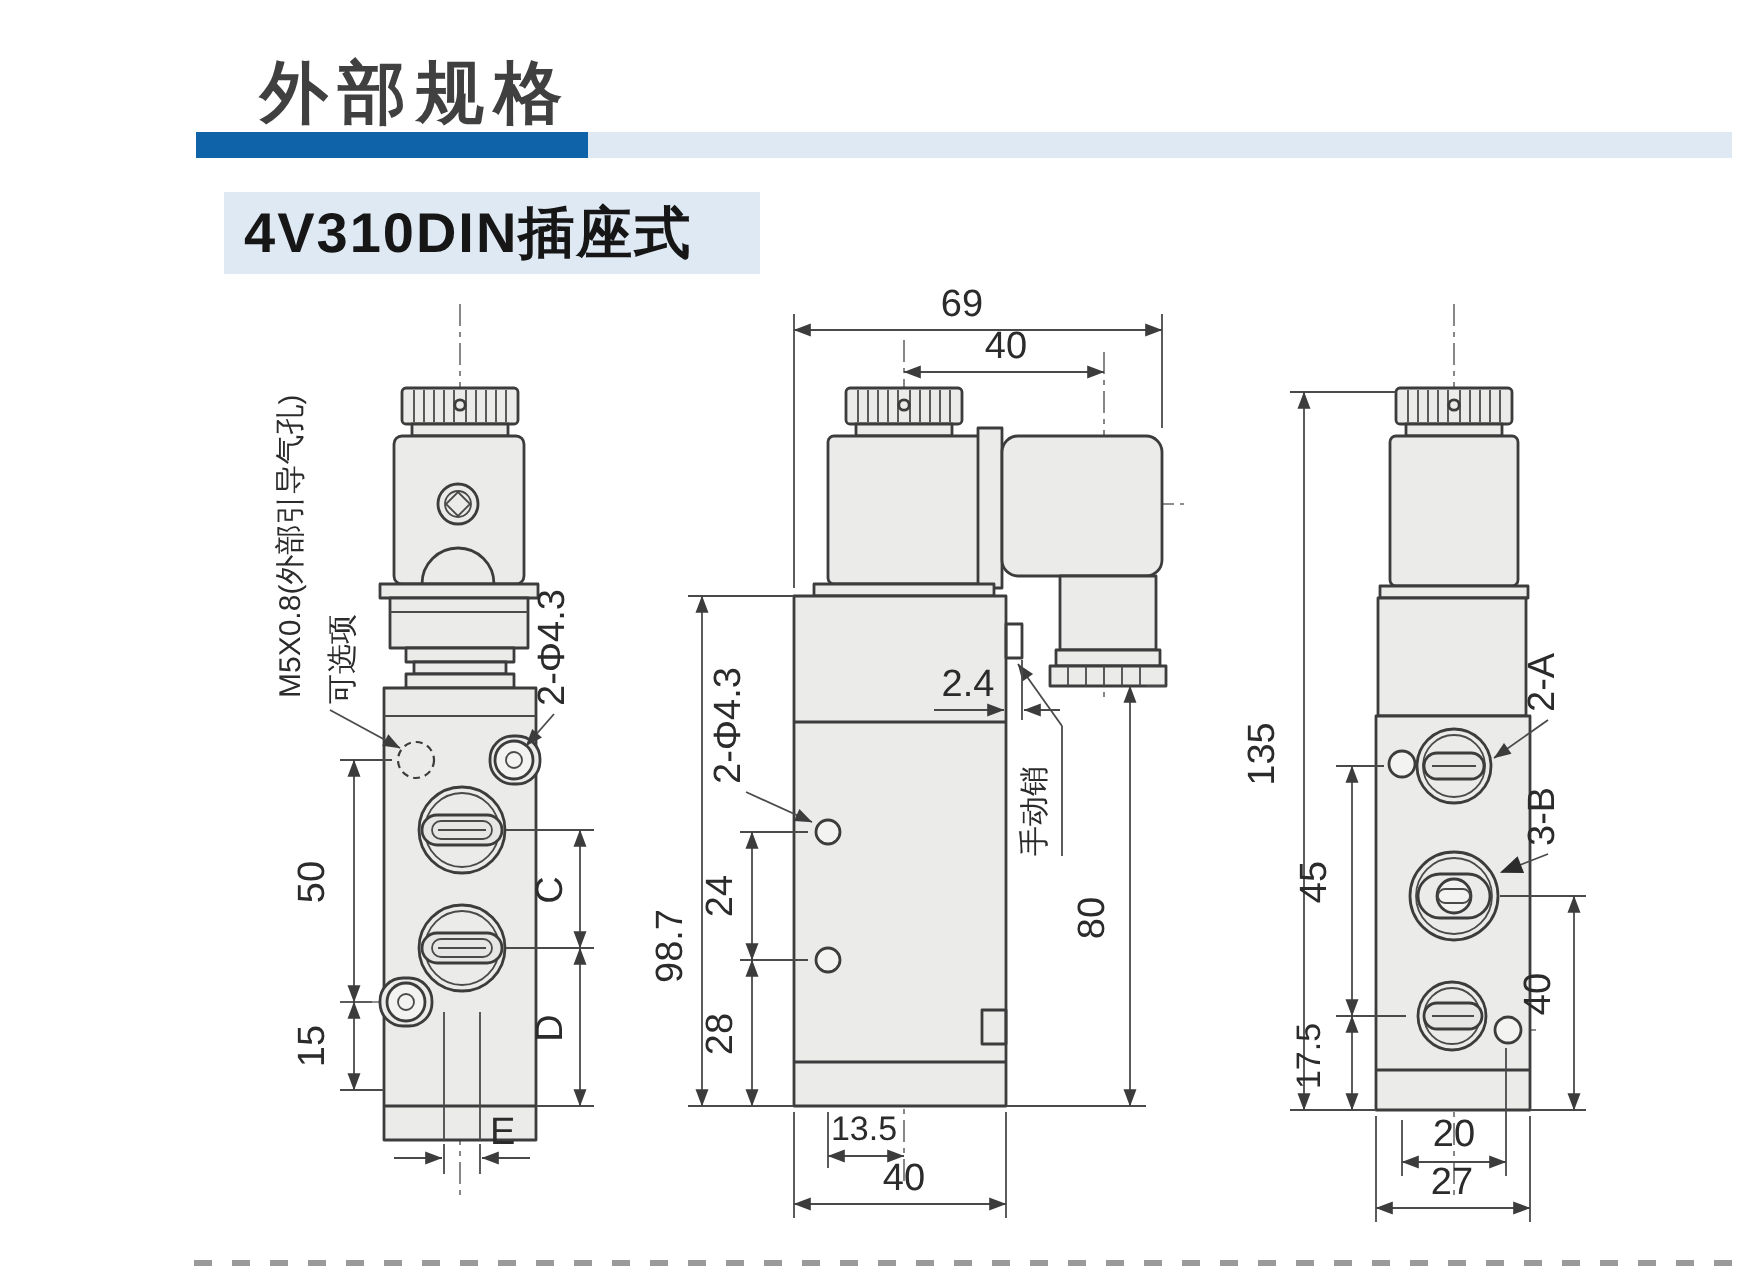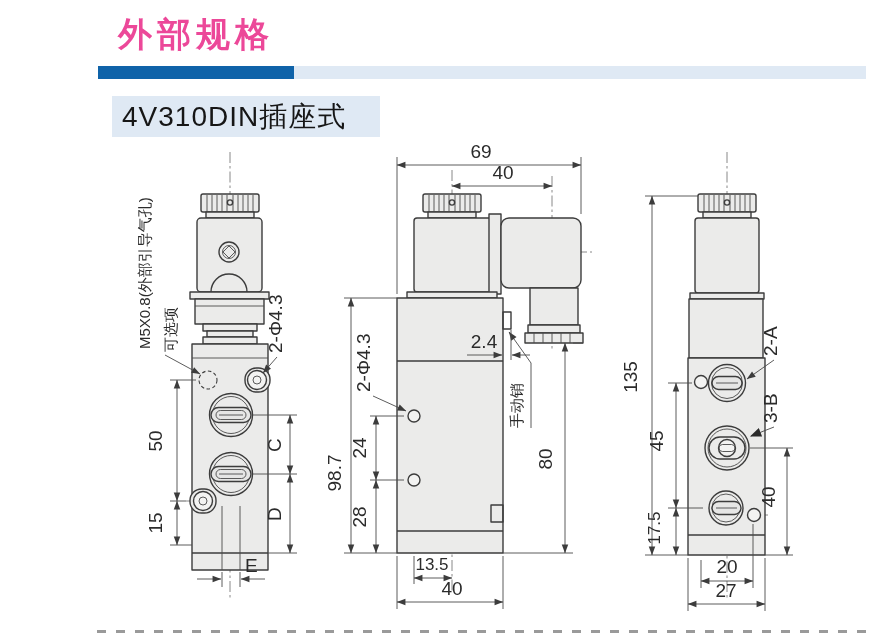--- a/index.html
+++ b/index.html
@@ -1,24 +1,24 @@
 <!DOCTYPE html>
 <html style="--accent-dark: #0f63a9; --accent-light: #dfe9f4; --label-bg: #dfe9f4; --line: #3c3c3c; --dim: #4a4a4a; --body-fill: #ebebea;"><head>
 <meta charset="utf-8">
 <style>
   html,body{margin:0;padding:0;background:#fff;}
   .page{position:relative;width:876px;height:640px;background:#ffffff;overflow:hidden;
         font-family:"Liberation Sans",sans-serif;}
-  .page-title{position:absolute;left:118px;top:12px;margin:0;font-size:34px;font-weight:bold;
-        letter-spacing:5px;color:#ec4899;}
+  .page-title{position:absolute;left:118px;top:12px;margin:12px;font-size:34px;font-weight:bold;
+        letter-spacing:5px;color:#404040;}
   .accent-bar{position:absolute;left:98px;top:66px;width:768px;height:13px;background:var(--accent-light,#dfe9f4);}
   .accent-bar .dark{position:absolute;left:0;top:0;width:196px;height:13px;display:block;background:var(--accent-dark,#0f63a9);}
   .section-label{position:absolute;left:112px;top:96px;width:268px;height:41px;
         background:var(--label-bg,#dfe9f4);display:flex;align-items:center;}
-  .section-label span{font-size:28px;font-weight:normal;color:#161616;padding-left:10px;letter-spacing:1px;}
+  .section-label span{font-size:28px;font-weight:bold;color:#161616;padding-left:10px;letter-spacing:1px;}
   .separator{position:absolute;left:97px;top:630px;width:779px;height:3px;
         background:repeating-linear-gradient(90deg,#9a9a9a 0 9px,transparent 9px 19px);}
   svg.drawing{position:absolute;left:0;top:0;}
   
   .ol{stroke:var(--line,#3c3c3c);stroke-width:1.4;fill:none;stroke-linejoin:round;}
   .fill{fill:var(--body-fill,#ebebea);}
   .fl{fill:#f3f3f2;}
   .fm{fill:#e6e6e5;}
   .thin{stroke:var(--dim,#4a4a4a);stroke-width:0.9;fill:none;}
   .cl{stroke:#6a6a6a;stroke-width:0.8;fill:none;stroke-dasharray:11 3 2.5 3;}

